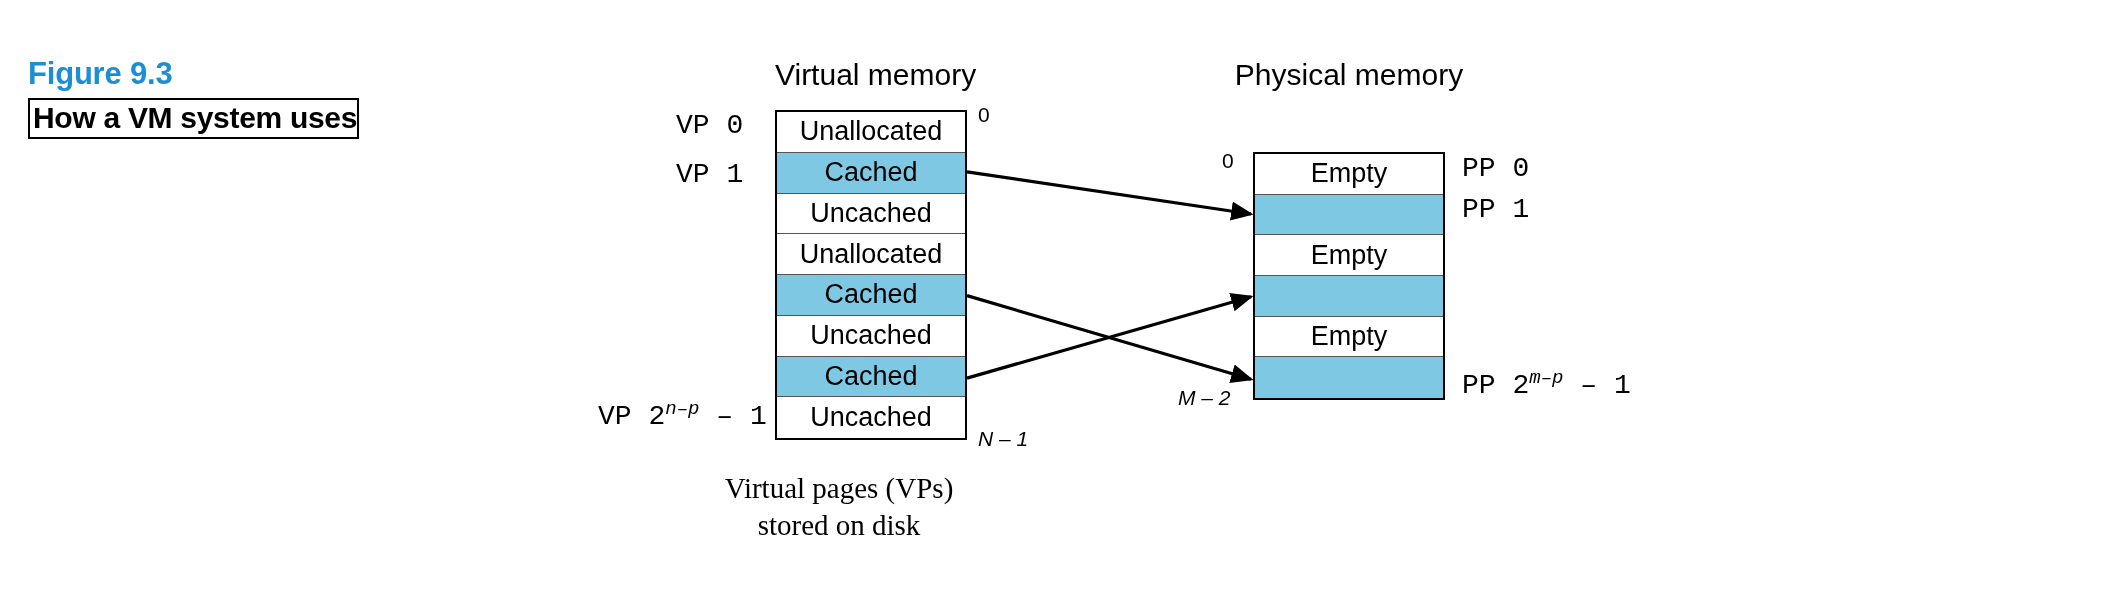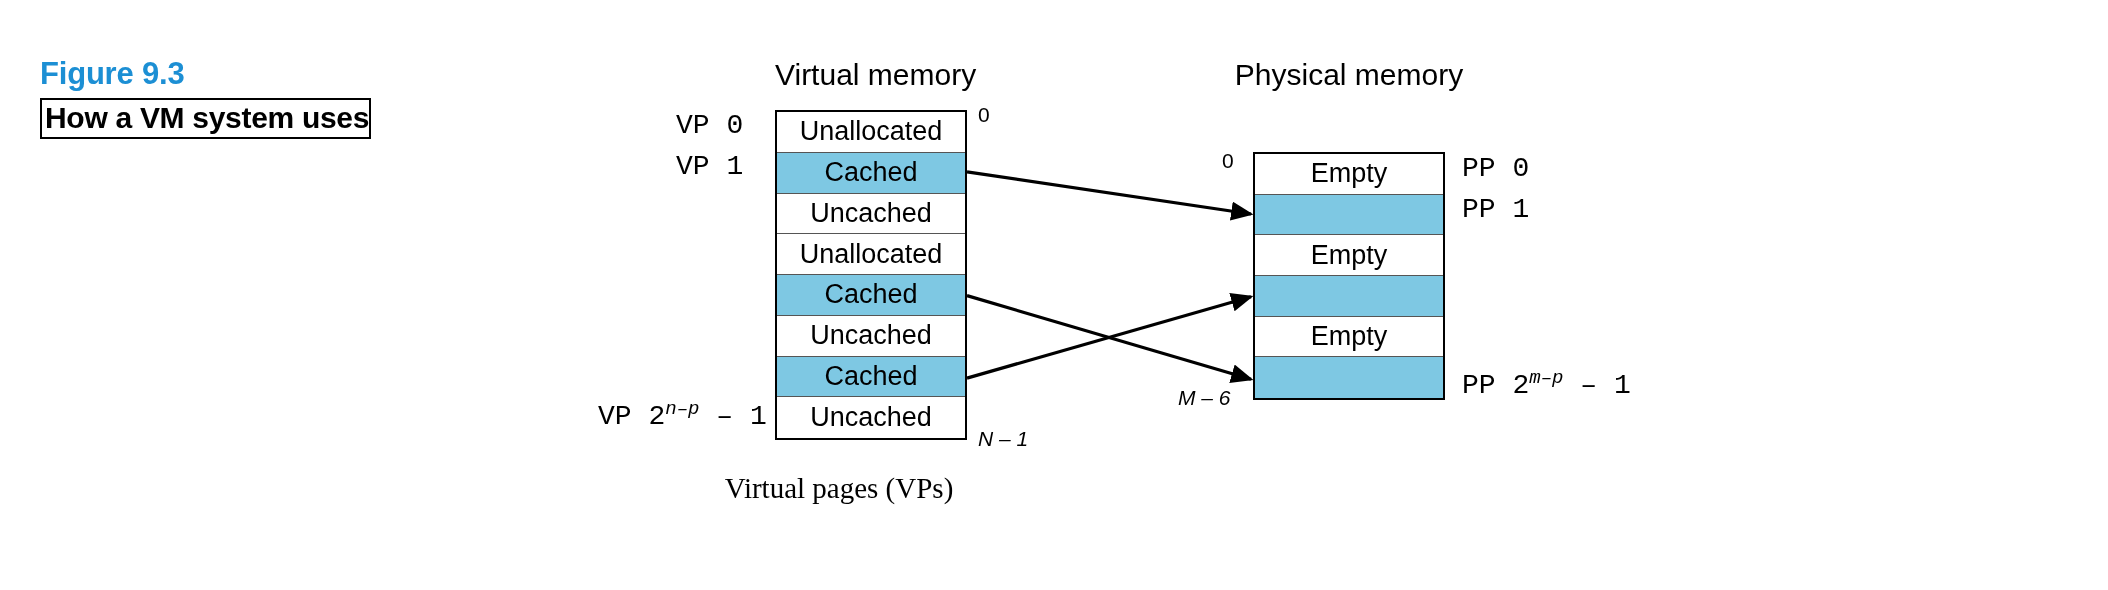--- a/index.html
+++ b/index.html
@@ -18,21 +18,20 @@
     background: #ffffff;
     overflow: hidden;
   }
 
   
   #caption-block {
     position: absolute;
     left: 28px;
     top: 56px;
     width: 470px;
-    margin-left: 12px;
   }
   #figure-number {
     font-size: 31px;
     font-weight: bold;
     line-height: 1.15;
     letter-spacing: -0.2px;
   }
   #caption-line-1 {
     display: inline-block;
     font-size: 30px;
@@ -156,21 +155,21 @@
       </div>
       <div class="mem-row blue" style="height: 40.75px;">
         <span>Cached</span>
       </div>
       <div class="mem-row white" style="height: 40.75px;">
         <span>Uncached</span>
       </div>
     </div>
 
   <div class="side-label" style="left:676px; top:112px;">VP 0</div>
-  <div class="side-label" style="left:676px; top:153px;">VP 1</div>
+  <div class="side-label" style="left:676px; top:161px;">VP 1</div>
   <div class="side-label" style="left:598px; top:403px;"><span>VP 2</span><span class="sup">n–p</span><span> – 1</span></div>
 
   <div class="addr-label plain" style="left:978px; top:104px;">0</div>
   <div class="addr-label" style="left:978px; top:428px;">N – 1</div>
 
   <div class="col-heading" style="left:1217px; top:58px; width:264px;">Physical memory</div>
 
   <div id="pm-table" class="mem-table" style="left:1253px; top:152px; width:192px; height:248px;">
       <div class="mem-row white" style="height: 40.6667px;">
         <span>Empty</span>
@@ -190,33 +189,34 @@
       <div class="mem-row blue" style="height: 40.6667px;">
         <span></span>
       </div>
     </div>
 
   <div class="side-label" style="left:1462px; top:155px;">PP 0</div>
   <div class="side-label" style="left:1462px; top:196px;">PP 1</div>
   <div class="side-label" style="left:1462px; top:372px;"><span>PP 2</span><span class="sup">m–p</span><span> – 1</span></div>
 
   <div class="addr-label plain" style="left:1222px; top:150px;">0</div>
-  <div class="addr-label" style="left:1178px; top:387px;">M – 6</div>
+  <div class="addr-label" style="left:1178px; top:387px;">M – 2</div>
 
   <svg id="arrow-layer" viewBox="0 0 2108 590">
     <defs>
       <marker id="arrowhead" markerWidth="7" markerHeight="7" refX="6.2" refY="3" orient="auto" markerUnits="strokeWidth">
         <path d="M0,0 L7,3 L0,6 Z" fill="#000"></path>
       </marker>
     </defs>
     <g id="arrows" stroke="#000" stroke-width="3.2" fill="none">
         <line x1="967" y1="171.875" x2="1251" y2="214" marker-end="url(#arrowhead)"></line>
         <line x1="967" y1="295.625" x2="1251" y2="379.33333333333337" marker-end="url(#arrowhead)"></line>
         <line x1="967" y1="378.125" x2="1251" y2="296.6666666666667" marker-end="url(#arrowhead)"></line>
       </g>
   </svg>
 
   <div class="bottom-caption" style="left:649px; top:470px; width:380px;font-family:Liberation Serif, serif;">
     <div>Virtual pages (VPs)</div>
+    <div>stored on disk</div>
   </div>
 
 
 </div>
 
 </body></html>

